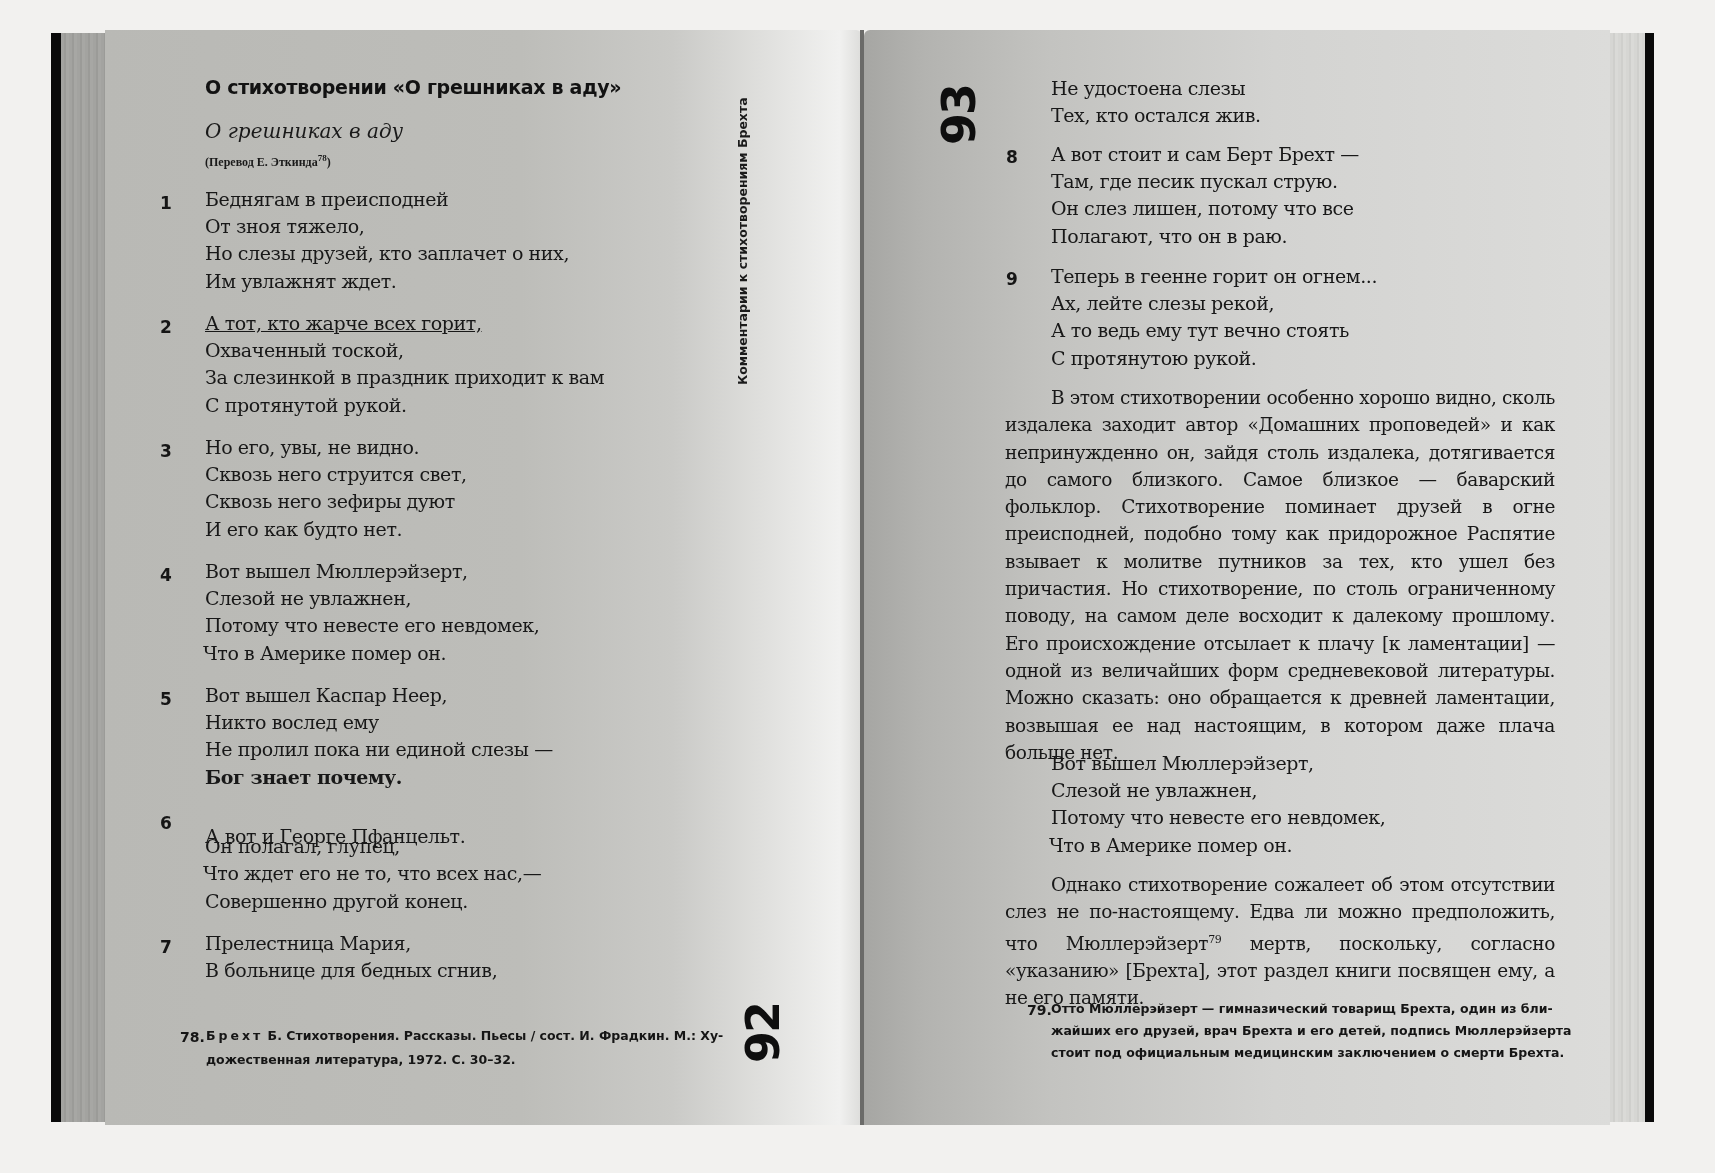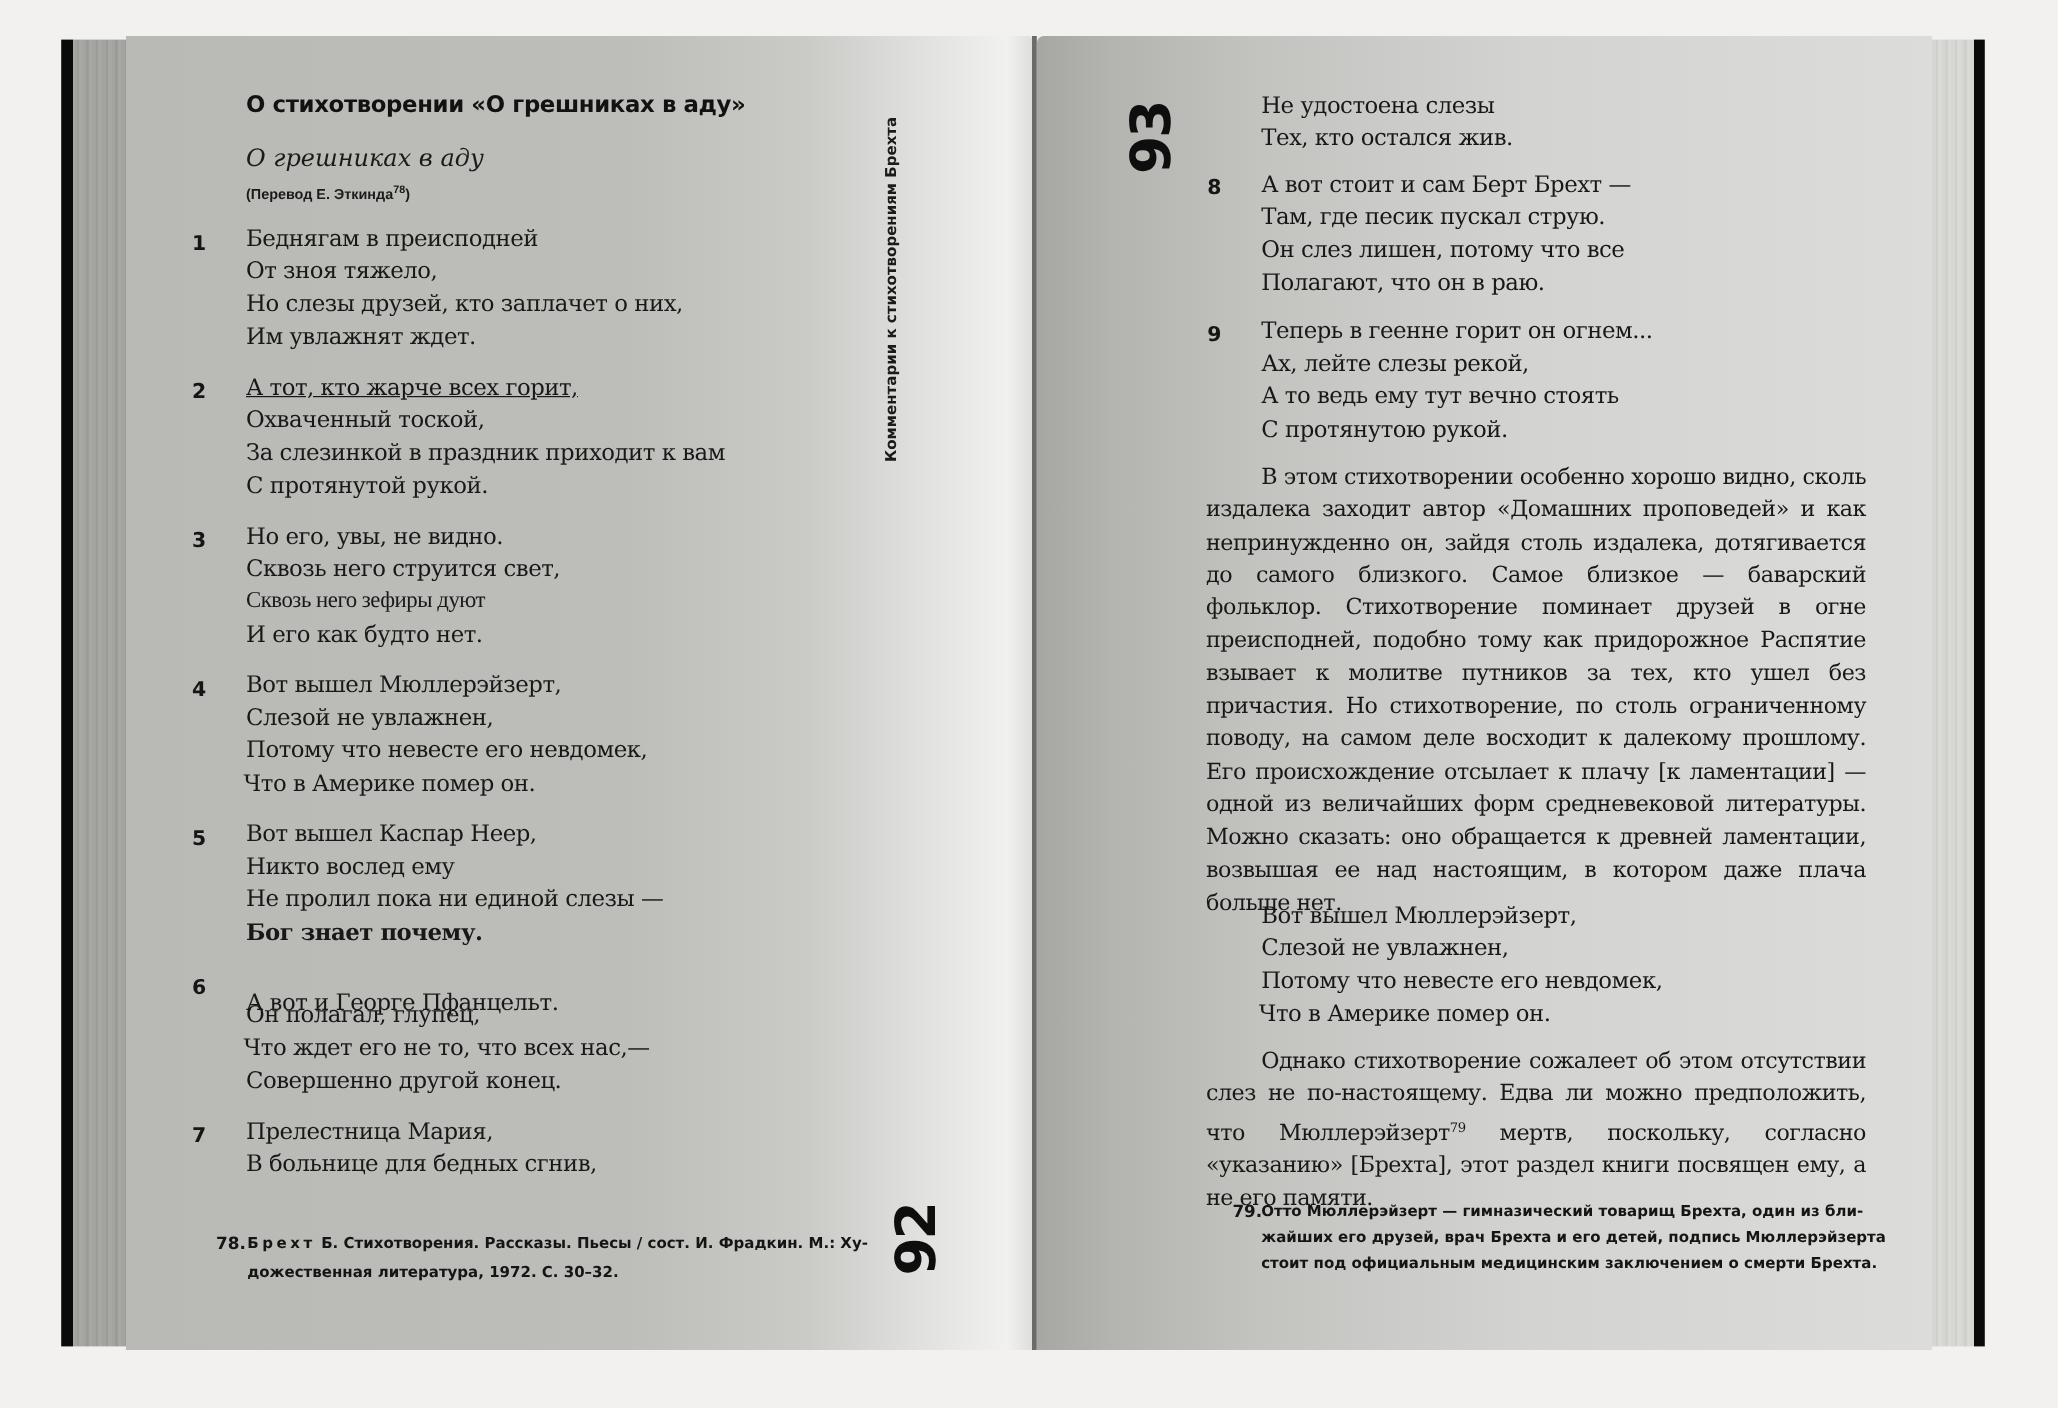--- a/index.html
+++ b/index.html
@@ -19,21 +19,21 @@
   .page-right { position:absolute; left:864px; top:30px; width:746px; height:1095px;
     background:linear-gradient(90deg,#a6a6a3 0%,#b3b3b0 8%,#c3c3c0 25%,#d3d3d1 55%,#dcdcda 100%);
     border-radius:6px 0 0 0; }
   .foredge-right { position:absolute; left:1610px; top:33px; width:35px; height:1089px;
     background:repeating-linear-gradient(90deg,#d6d6d3 0 3px,#cfcfcc 3px 5px,#dadad7 5px 8px); }
   .cover-edge-right { position:absolute; left:1645px; top:33px; width:9px; height:1089px; background:#0a0a0a; }
 
   .section-title { position:absolute; left:205px; top:76px; font-family:"DejaVu Sans",sans-serif;
     font-weight:bold; font-size:19px; letter-spacing:-0.3px; color:#121212; white-space:nowrap; }
   .poem-title { position:absolute; left:205px; top:119px; font-style:italic; font-size:20px; color:#1a1a1a; white-space:nowrap; }
-  .translation { position:absolute; left:205px; top:153px; font-family:Liberation Sans, sans-serif;
+  .translation { position:absolute; left:205px; top:153px; font-family:Liberation Serif, serif;
     font-weight:bold; font-size:12px; color:#1a1a1a; white-space:nowrap;text-align:right; }
   .translation sup { font-size:9px; }
   .stanza-num { position:absolute; font-family:"DejaVu Sans",sans-serif; font-weight:bold; font-size:17px; color:#151515; }
   .line { position:absolute; font-size:19px; color:#181818; white-space:nowrap; letter-spacing:-0.4px; }
 
   .running-head { position:absolute; left:735px; top:385px; transform-origin:0 0; transform:rotate(-90deg);
     font-family:"DejaVu Sans",sans-serif; font-weight:bold; font-size:12.5px; color:#1b1b1b; white-space:nowrap; }
   .folio { position:absolute; font-family:"DejaVu Sans",sans-serif; font-weight:bold; font-size:46px; color:#0e0e0e; letter-spacing:-2px; white-space:nowrap; }
   .folio-left { left:736px; top:1063px; transform-origin:0 0; transform:rotate(-90deg); }
   .folio-right { left:932px; top:145px; transform-origin:0 0; transform:rotate(-90deg); }
@@ -72,21 +72,21 @@
     <div class="line" style="left:205px;top:312px;text-decoration:underline;">А тот, кто жарче всех горит,</div>
     <div class="line" style="left:205px;top:339px;">Охваченный тоской,</div>
     <div class="line" style="left:205px;top:366px;">За слезинкой в праздник приходит к вам</div>
     <div class="line" style="left:205px;top:394px;">С протянутой рукой.</div>
   </div>
 
   <div>
     <div class="stanza-num" style="left:160px;top:441px;">3</div>
     <div class="line" style="left:205px;top:436px;">Но его, увы, не видно.</div>
     <div class="line" style="left:205px;top:463px;">Сквозь него струится свет,</div>
-    <div class="line" style="left:205px;top:490px;font-family:Liberation Serif, serif;">Сквозь него зефиры дуют</div>
+    <div class="line" style="left:205px;top:490px;">Сквозь него зефиры дуют</div>
     <div class="line" style="left:205px;top:518px;">И его как будто нет.</div>
   </div>
 
   <div>
     <div class="stanza-num" style="left:160px;top:565px;">4</div>
     <div class="line" style="left:205px;top:560px;">Вот вышел Мюллерэйзерт,</div>
     <div class="line" style="left:205px;top:587px;">Слезой не увлажнен,</div>
     <div class="line" style="left:205px;top:614px;">Потому что невесте его невдомек,</div>
     <div class="line" style="left:203px;top:642px;">Что в Америке помер он.</div>
   </div>

